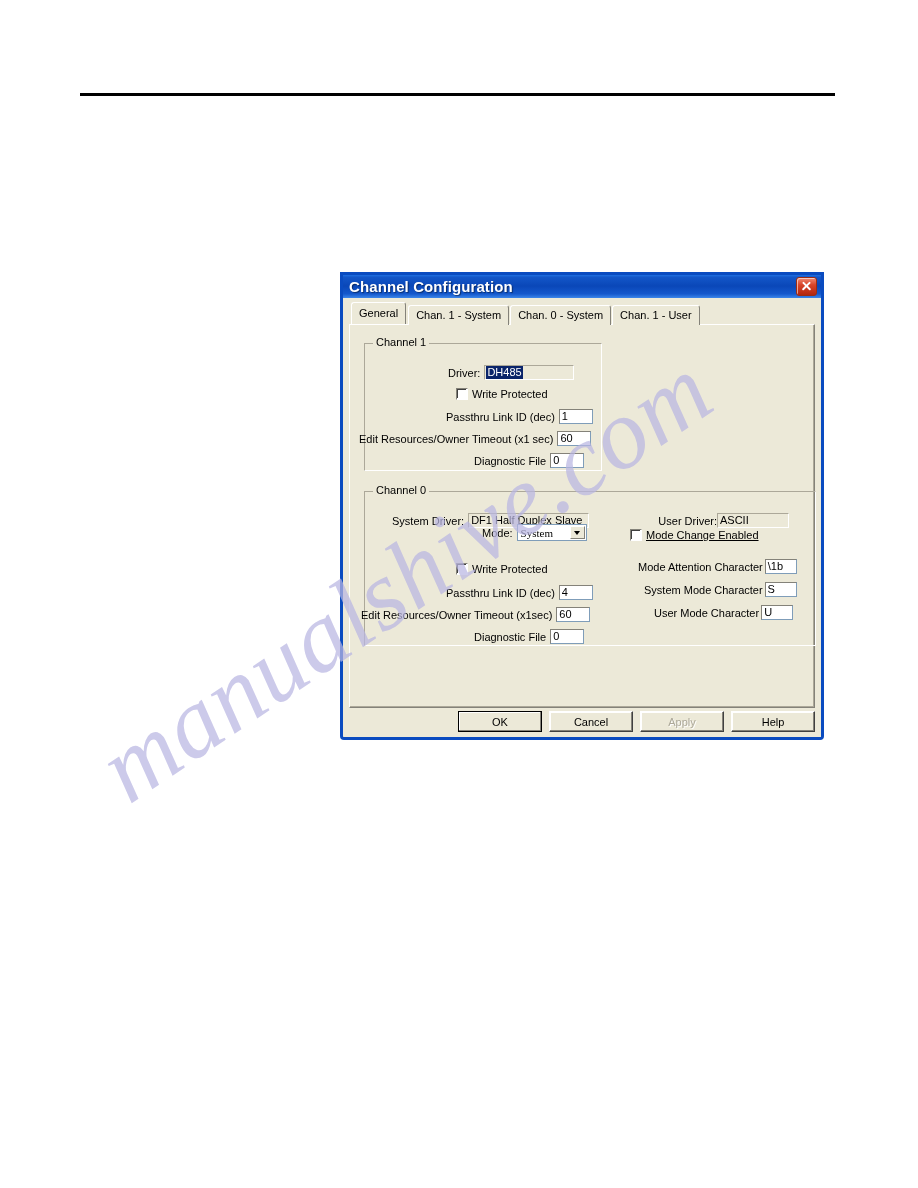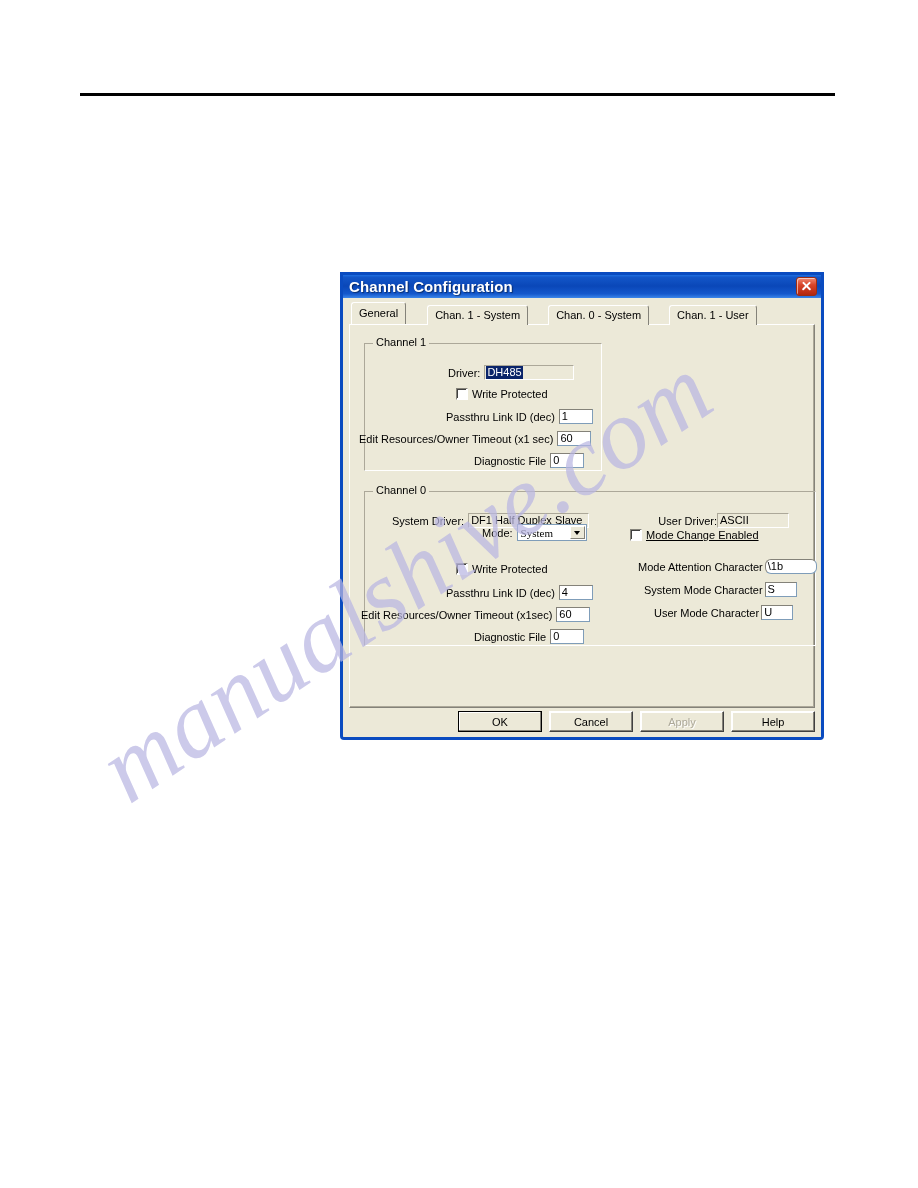--- a/index.html
+++ b/index.html
@@ -119,21 +119,20 @@
   }
 
   
   #tabstrip {
     display: flex;
     align-items: flex-end;
     height: 19px;
     padding-left: 2px;
     position: relative;
     z-index: 3;
-    gap: 19px;
   }
   .tab {
     font-size: 11px;
     line-height: 16px;
     padding: 1px 7px 2px 7px;
     background: #ece9d8;
     border: 1px solid #ffffff;
     border-right-color: #848279;
     border-bottom: none;
     border-radius: 3px 3px 0 0;
@@ -427,21 +426,21 @@
         <span class="field readonly" style="width:72px;">ASCII</span>
       </div>
 
       <div class="row" style="left:280px; top:204px;text-decoration:underline;">
         <span class="cb"></span>
         <span>Mode Change Enabled</span>
       </div>
 
       <div class="row" style="left:288px; top:234px;">
         <span class="lbl" style="padding-right:2px;">Mode Attention Character</span>
-        <span class="field" style="width:52px;border-radius:6px;">\1b</span>
+        <span class="field" style="width:32px;">\1b</span>
       </div>
 
       <div class="row" style="left:294px; top:257px;">
         <span class="lbl" style="padding-right:2px;">System Mode Character</span>
         <span class="field" style="width:32px;">S</span>
       </div>
 
       <div class="row" style="left:304px; top:280px;">
         <span class="lbl" style="padding-right:2px;">User Mode Character</span>
         <span class="field" style="width:32px;">U</span>

